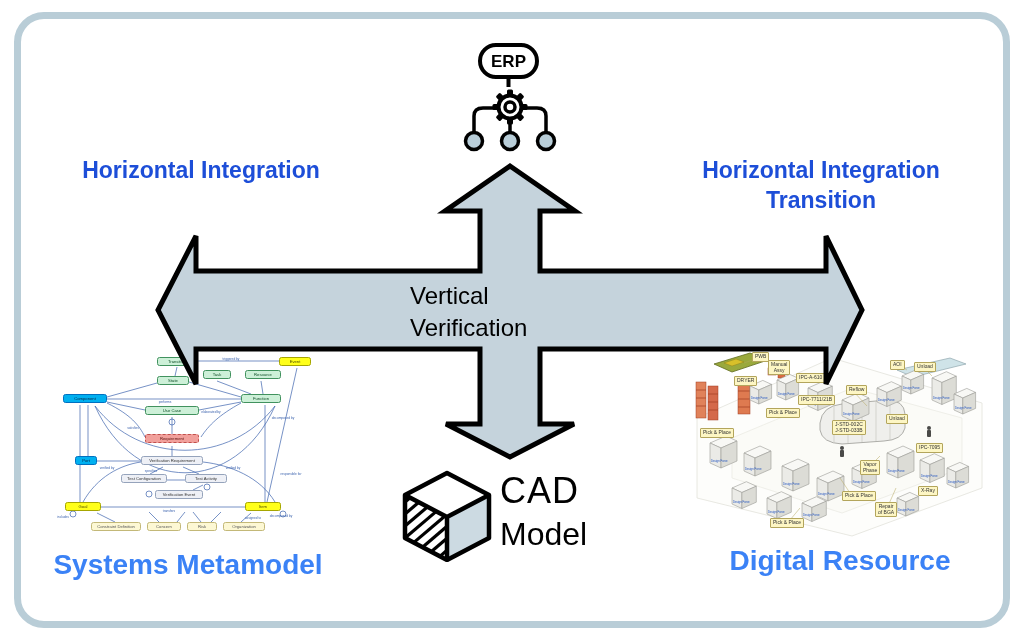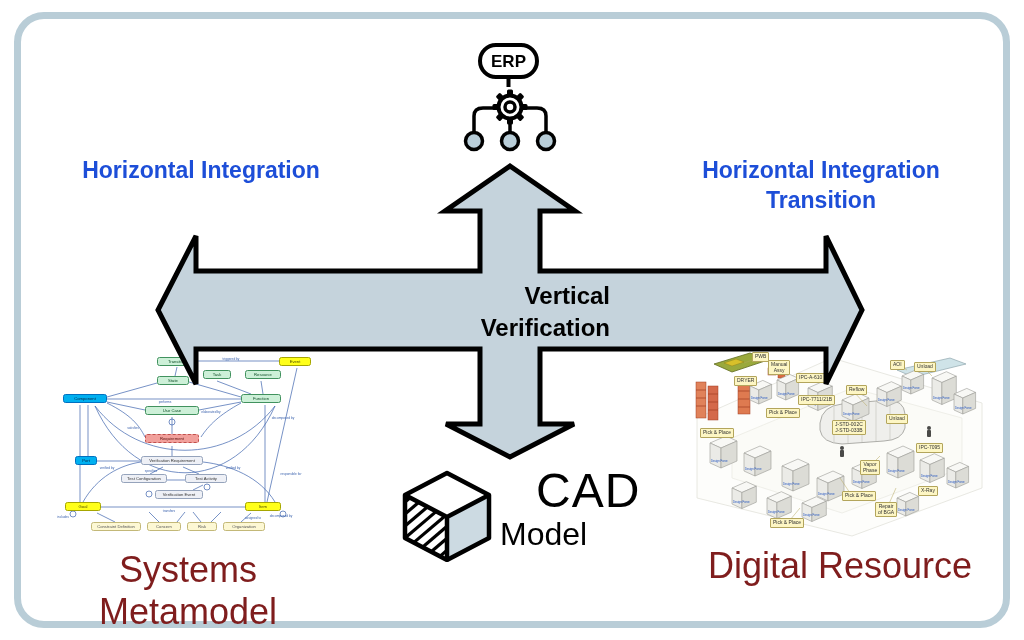--- a/index.html
+++ b/index.html
@@ -8,33 +8,33 @@
   
   #frame{position:absolute;left:14px;top:12px;width:996px;height:616px;box-sizing:border-box;
          border:7px solid #b9cdd7;border-radius:30px;}
   
   #cross-arrow{position:absolute;left:0;top:0;width:1024px;height:640px;pointer-events:none;}
   
   .heading{position:absolute;width:330px;text-align:center;font-size:23px;font-weight:bold;
            color:#1d4ed8;line-height:30px;}
   #heading-left{left:36px;top:155px;}
   #heading-right{left:656px;top:155px;}
-  #center-label{position:absolute;left:410px;top:280px;width:200px;text-align:right;
-                font-size:24px;font-weight:bold;line-height:32px;color:#000;z-index:6;}
-  
-  .caption{position:absolute;width:300px;text-align:center;font-size:36px;color:#7f1d1d;}
+  #center-label{position:absolute;left:410px;top:280px;width:200px;text-align:left;
+                font-size:24px;font-weight:normal;line-height:32px;color:#000;z-index:6;}
+  
+  .caption{position:absolute;width:300px;text-align:center;font-size:28px;color:#3b82f6;font-weight:bold;}
   #caption-left{left:38px;top:549px;}
   #caption-right{left:690px;top:545px;}
   
   #erp-group{position:absolute;left:440px;top:38px;width:140px;height:125px;z-index:6;}
   #erp-group text{font-family:"Liberation Sans",sans-serif;font-weight:bold;font-size:17px;}
   
   #cad-cube{position:absolute;left:400px;top:470px;width:95px;height:92px;}
   #cad-text{position:absolute;left:500px;top:466px;width:200px;color:#000;}
-  #cad-title{font-size:48px;line-height:50px;letter-spacing:1px;margin-left:36px;}
+  #cad-title{font-size:36px;line-height:50px;letter-spacing:1px;}
   #cad-subtitle{font-size:32px;line-height:36px;}
   
   #metamodel{position:absolute;left:35px;top:345px;width:300px;height:200px;background:#fff;z-index:2;}
   #mm-edges{position:absolute;left:0;top:0;width:300px;height:200px;}
   .mm-node{position:absolute;height:9px;box-sizing:border-box;border:0.6px solid;border-radius:2.5px;
            font-size:4.2px;line-height:8px;text-align:center;white-space:nowrap;overflow:hidden;}
   .mm-green{background:#cdf0d8;border-color:#41925e;color:#0d4d26;}
   .mm-blue{background:#00b0f0;border-color:#0070c0;color:#002b4d;}
   .mm-red{background:#f1a09b;border-color:#c0504d;border-style:dashed;color:#5c1210;}
   .mm-yellow{background:#ffff1a;border-color:#a6a600;color:#4d4d00;}

